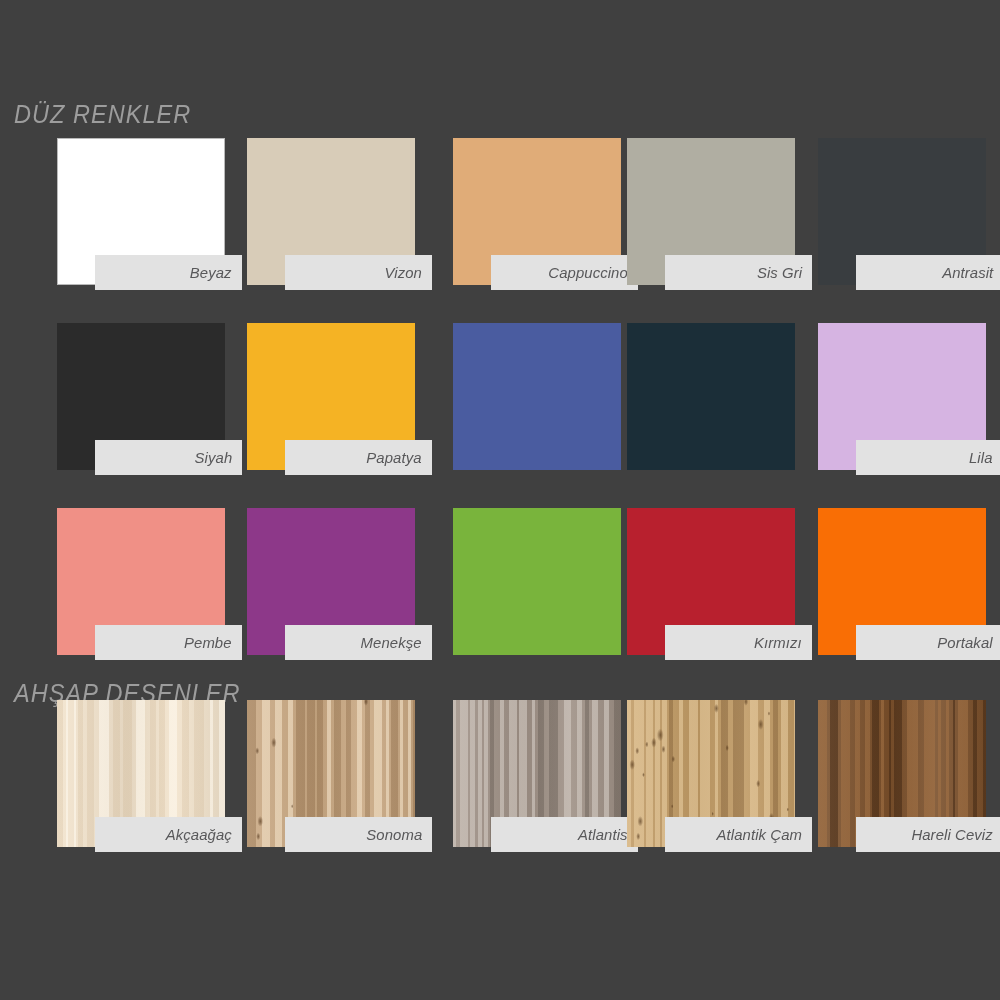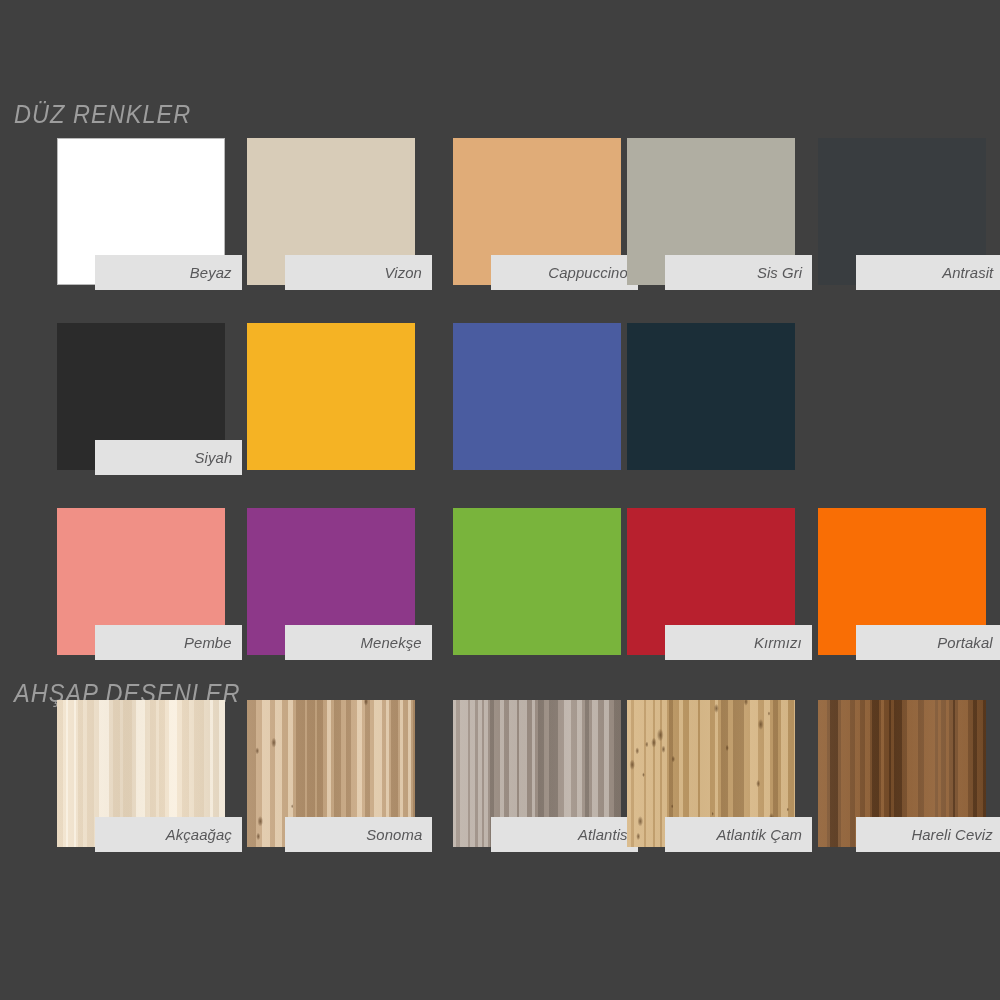--- a/index.html
+++ b/index.html
@@ -153,26 +153,35 @@
 
     <div class="row">
       <div class="cell c0">
         <div class="swatch" id="sw-1-0" style="background: rgb(43, 43, 43);"></div>
         <div class="tab">
           <span class="tab-label">Siyah</span>
         </div>
       </div>
       <div class="cell c1">
         <div class="swatch" id="sw-1-1" style="background: rgb(245, 179, 36);"></div>
+        <div class="tab">
+          <span class="tab-label">Papatya</span>
+        </div>
       </div>
       <div class="cell c2">
         <div class="swatch" id="sw-1-2" style="background: rgb(74, 92, 160);"></div>
       </div>
       <div class="cell c3">
         <div class="swatch" id="sw-1-3" style="background: rgb(27, 46, 56);"></div>
+      </div>
+      <div class="cell c4">
+        <div class="swatch" id="sw-1-4" style="background: rgb(214, 180, 226);"></div>
+        <div class="tab">
+          <span class="tab-label">Lila</span>
+        </div>
       </div>
     </div>
 
     <div class="row">
       <div class="cell c0">
         <div class="swatch" id="sw-2-0" style="background: rgb(240, 144, 134);"></div>
         <div class="tab">
           <span class="tab-label">Pembe</span>
         </div>
       </div>

